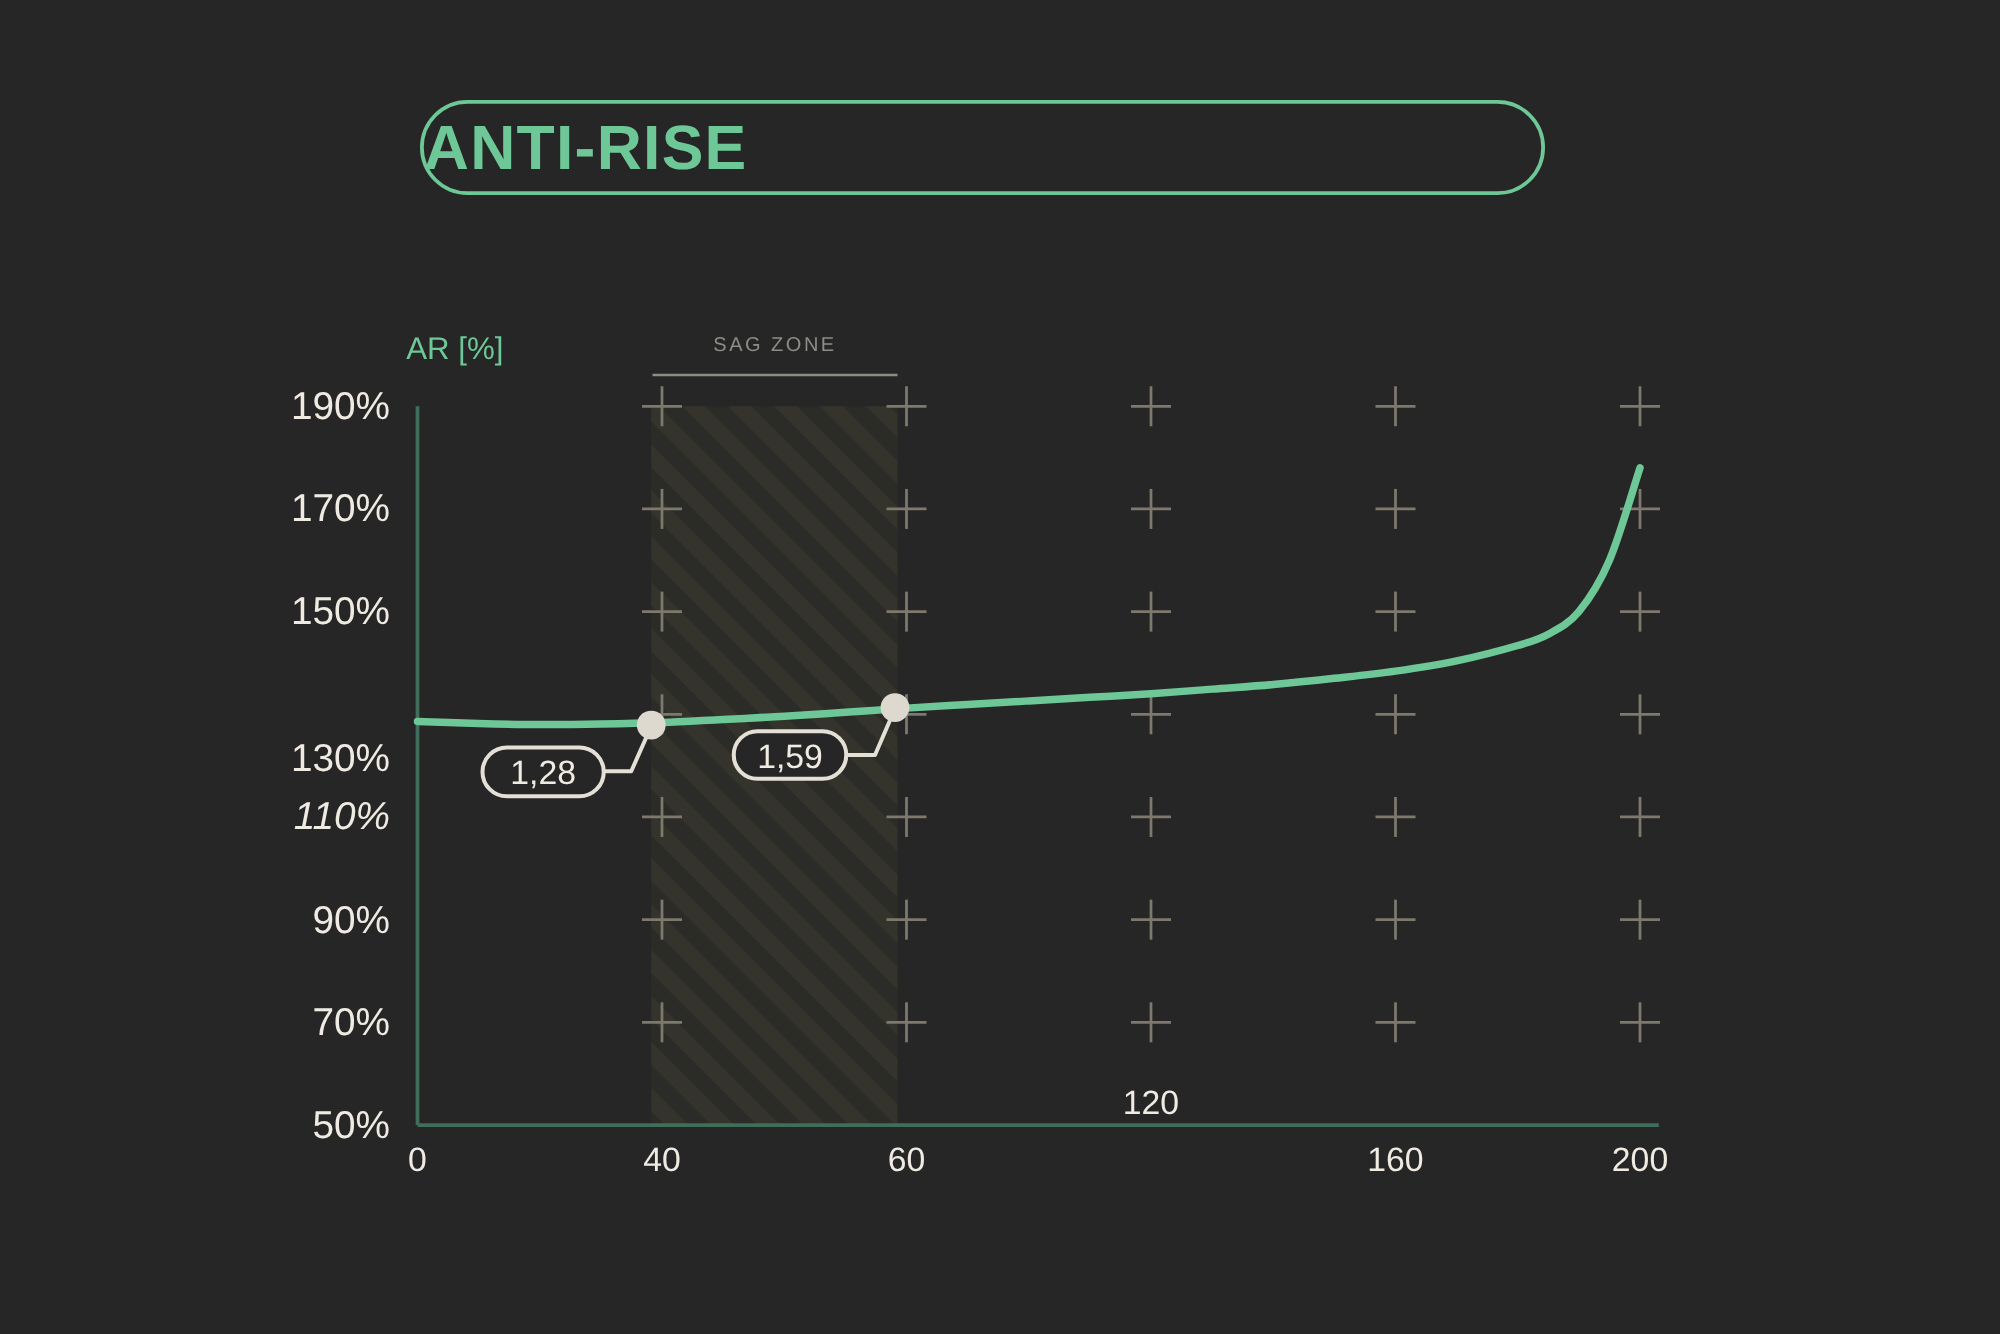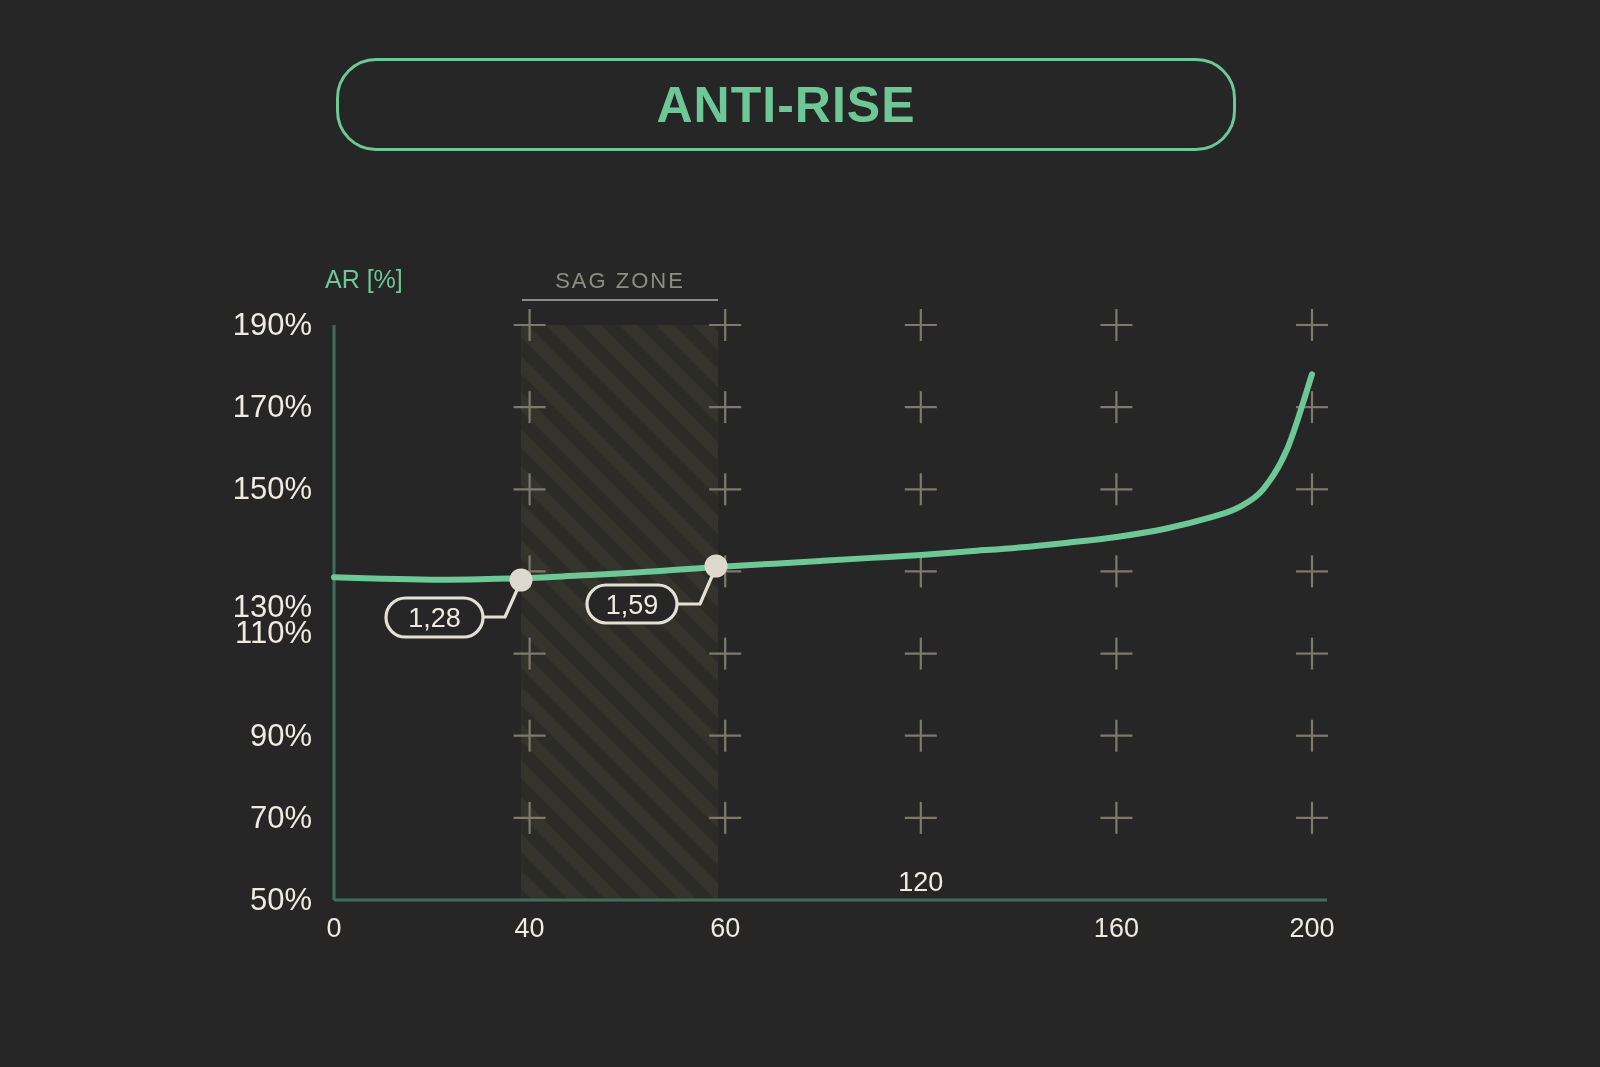--- a/index.html
+++ b/index.html
@@ -13,29 +13,28 @@
     position: relative;
     overflow: hidden;
     font-family: "Liberation Sans", sans-serif;
     color: #e8e4dc;
   }
 
   
   #title-pill {
     position: absolute;
     left: 336px;
-    top: 58px;
+    top: 80px;
     width: 900px;
-    height: 93px;
+    height: 76px;
     border: 3px solid #6ec796;
     border-radius: 40px;
     box-sizing: border-box;
     display: flex;
     align-items: center;
-    justify-content: center;
   }
   #title-text {
     color: #6ec796;
     font-size: 50px;
     font-weight: bold;
     letter-spacing: 1px;
     line-height: 1;
     font-family: "Liberation Sans", sans-serif;
   }
 
@@ -76,21 +75,21 @@
     position: absolute;
     width: 80px;
     text-align: center;
     color: #efebe2;
     font-size: 27px;
     font-family: "Liberation Sans", sans-serif;
   }
   #sag-zone-label {
     position: absolute;
     color: #8d8d86;
-    font-size: 22px;
+    font-size: 16px;
     letter-spacing: 2px;
     width: 260px;
     text-align: center;
     font-family: "Liberation Sans", sans-serif;
   }
   .callout-text {
     position: absolute;
     color: #efebe2;
     font-size: 27px;
     text-align: center;
@@ -208,21 +207,21 @@
   </svg>
 
   <div class="axis-label" id="y-axis-title">AR [%]</div>
 
   <div id="sag-zone-label" style="left:490px; top:268px;">SAG ZONE</div>
 
   <div id="ytick-layer">
       <div class="ytick" style="left: 222px; top: 882px;">50%</div>
       <div class="ytick" style="left: 222px; top: 799.857px;">70%</div>
       <div class="ytick" style="left: 222px; top: 717.714px;">90%</div>
-      <div class="ytick" style="left: 222px; top: 615px;">110%</div>
+      <div class="ytick" style="left: 222px; top: 635px; font-style: italic;">110%</div>
       <div class="ytick" style="left: 222px; top: 553.429px; margin-top: 36px;">130%</div>
       <div class="ytick" style="left: 222px; top: 471.286px;">150%</div>
       <div class="ytick" style="left: 222px; top: 389.143px;">170%</div>
       <div class="ytick" style="left: 222px; top: 307px;">190%</div>
     </div>
   <div id="xtick-layer">
       <div class="xtick" style="left: 294px; top: 913px;">0</div>
       <div class="xtick" style="left: 489.6px; top: 913px;">40</div>
       <div class="xtick" style="left: 685.2px; top: 913px;">60</div>
       <div class="xtick" style="left: 880.8px; top: 867px;">120</div>

